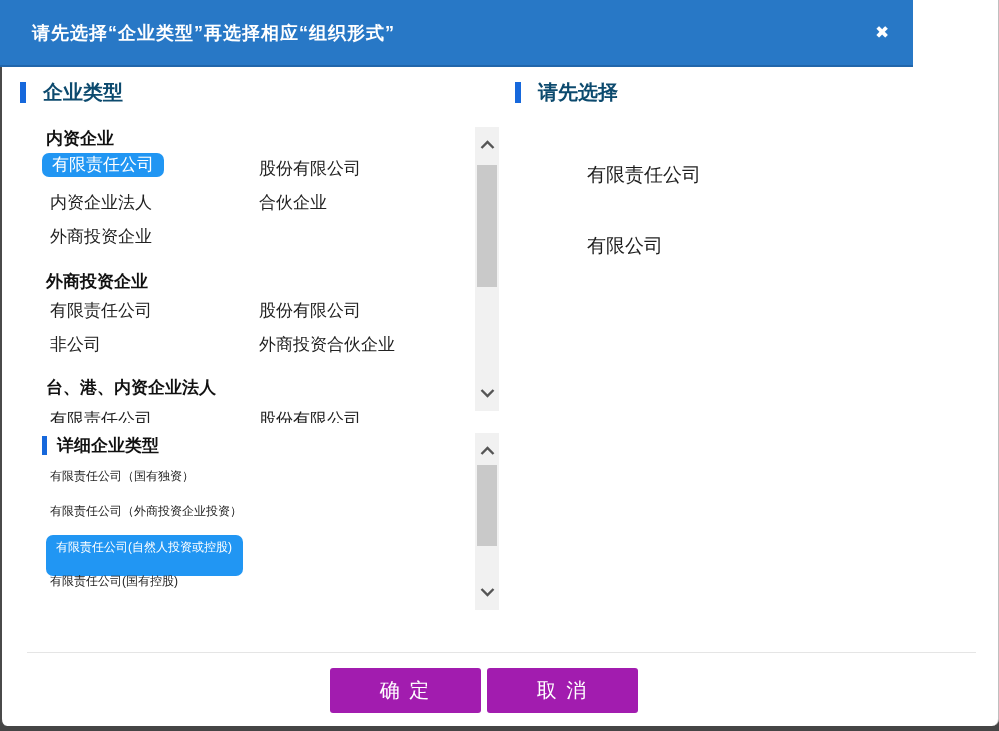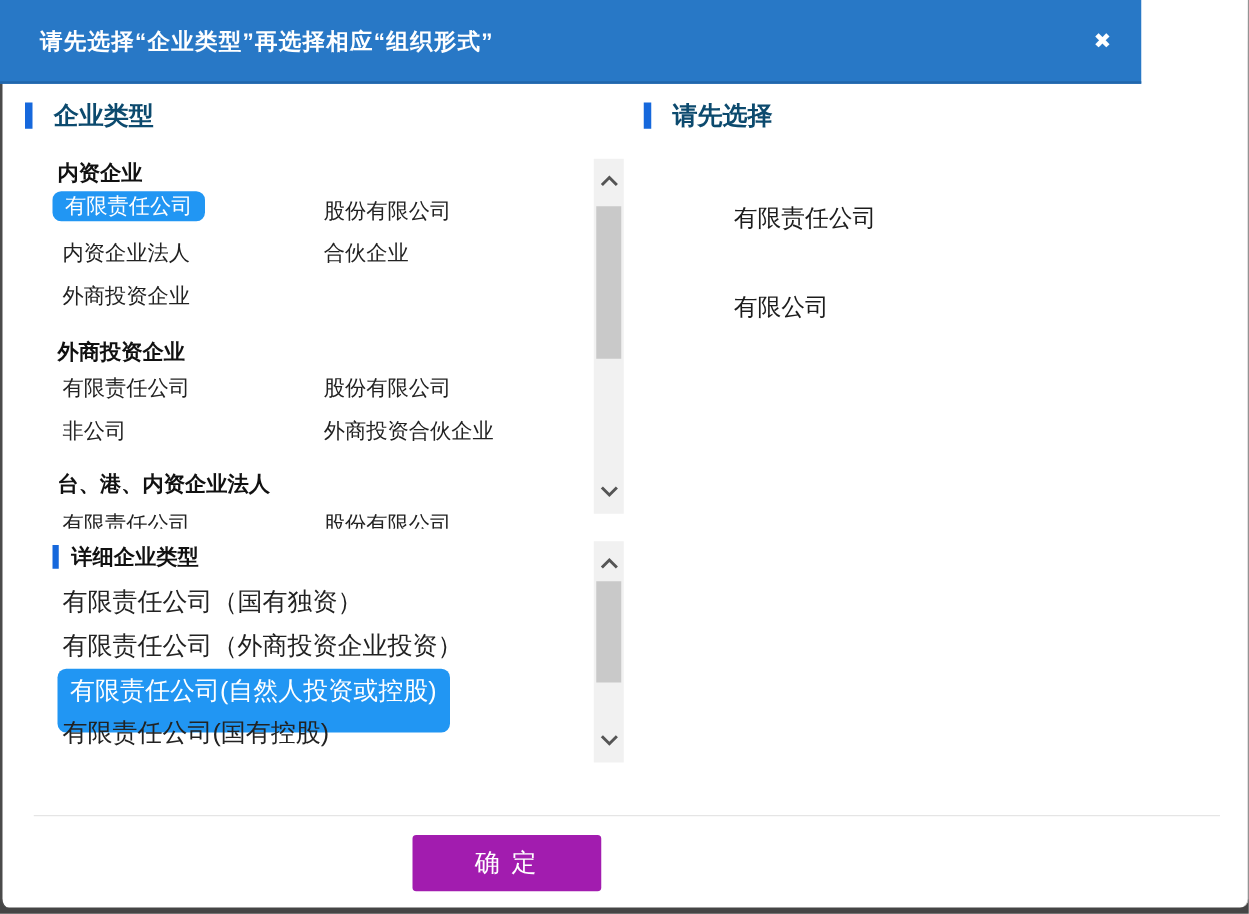--- a/index.html
+++ b/index.html
@@ -60,21 +60,21 @@
     position:absolute; width:24px; background:#f1f1f1;
     display:flex; flex-direction:column; align-items:center;
   }
   .sbar .arrow { height:24px; display:flex; align-items:center; justify-content:center; cursor:pointer; width:100%; }
   .sbar .thumb { position:absolute; left:2px; width:20px; background:#c9c9c9; cursor:pointer; }
   
   .detail-head { position:absolute; left:40px; top:434px; display:flex; align-items:center; }
   .detail-head .accent { width:5px; height:19px; margin-right:10px; }
   .detail-head .txt { font-size:17px; font-weight:bold; color:#111; }
   .detail-item {
-    position:absolute; left:48px; font-size:20px; color:#222; cursor:pointer;
+    position:absolute; left:48px; font-size:12px; color:#222; cursor:pointer;
     white-space:nowrap;
   }
   .detail-item.selected {
     left:44px; background:#2196f3; color:#fff; border-radius:7px;
     padding:4px 11px 20px 10px;
   }
   
   .org-item { position:absolute; left:585px; font-size:19px; color:#1c1c1c; cursor:pointer; }
   
   .divider { position:absolute; left:25px; top:652px; width:949px; height:1px; background:#e5e5e5; }
@@ -160,14 +160,15 @@
           <path d="M2.5 2 L8.5 8 L14.5 2" fill="none" stroke="#555" stroke-width="2.4"></path>
         </svg>
     </div>
   </div>
 
   <div class="org-item" style="top:162px;">有限责任公司</div>
   <div class="org-item" style="top:233px;">有限公司</div>
 
   <div class="divider"></div>
   <button class="btn btn-confirm">确 定</button>
+  <button class="btn btn-cancel">取 消</button>
 
 </div>
 
 </body></html>

